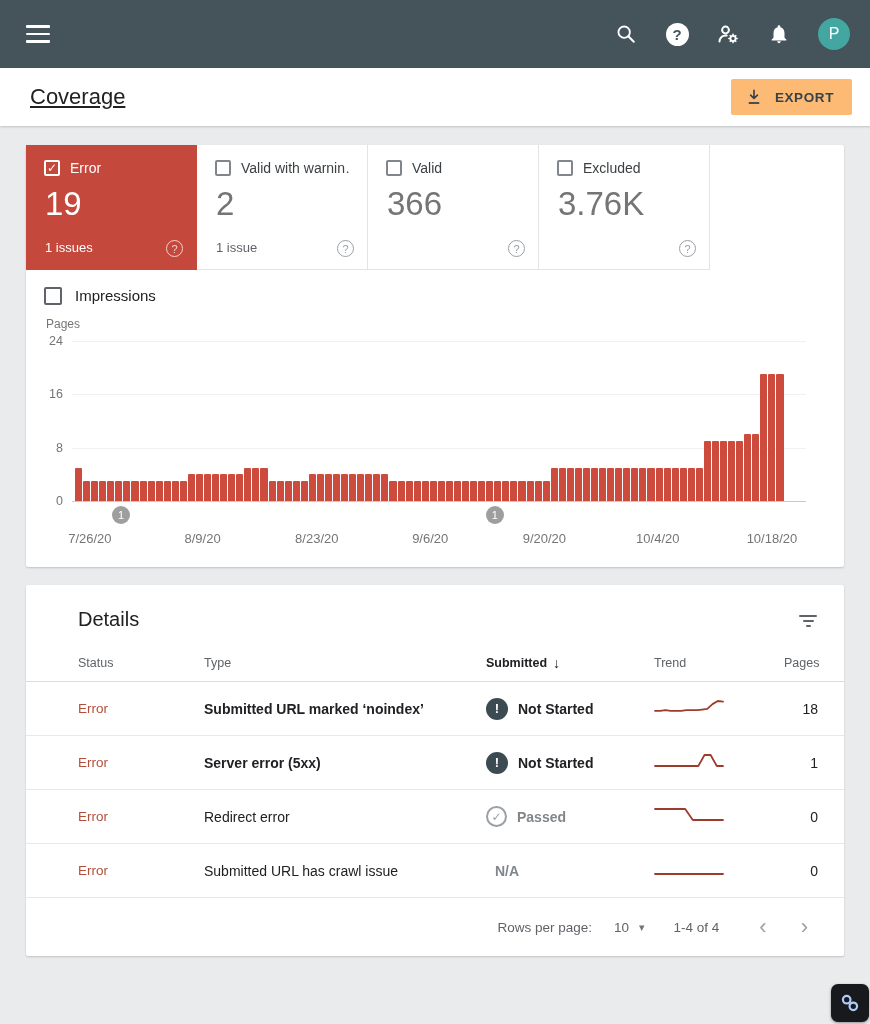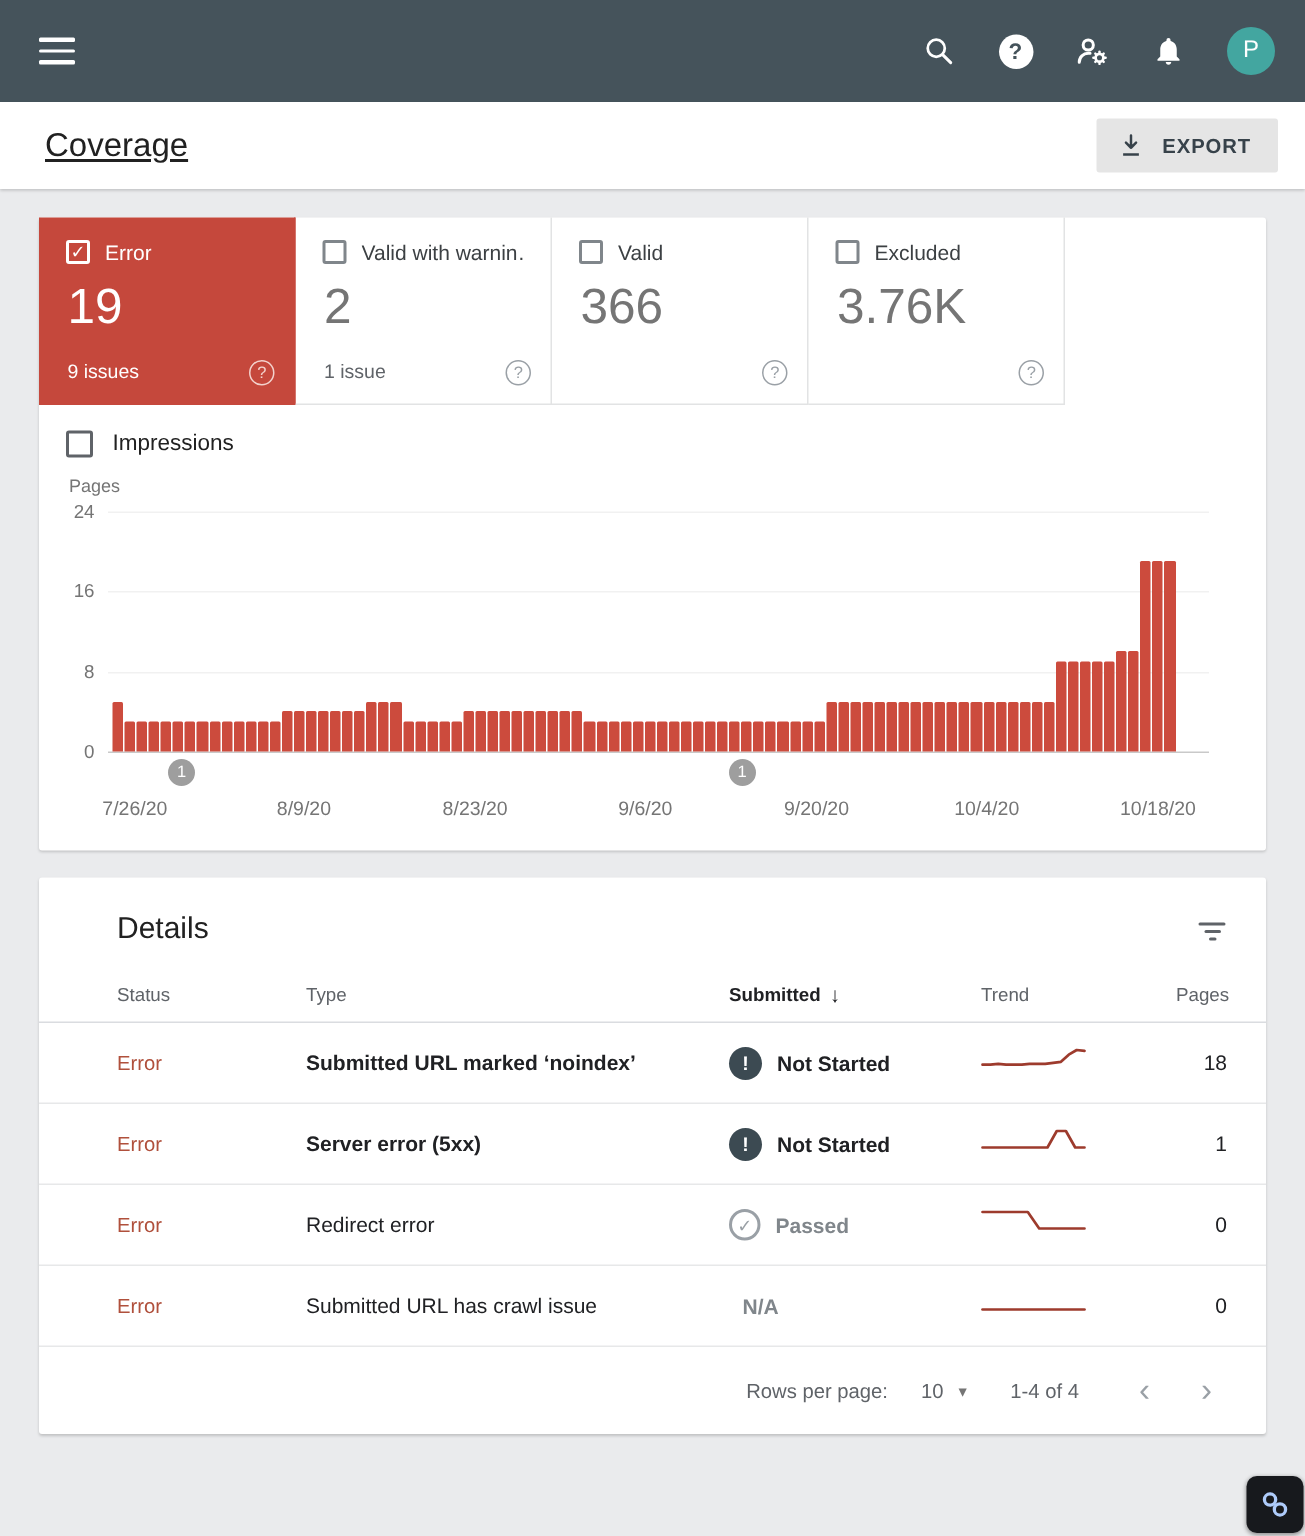--- a/index.html
+++ b/index.html
@@ -12,21 +12,21 @@
   .hamburger { width:24px; height:18px; display:flex; flex-direction:column; justify-content:space-between; cursor:pointer; }
   .hamburger span { display:block; height:2.6px; background:#fff; border-radius:1px; }
   .topbar-right { display:flex; align-items:center; gap:27px; }
   .tb-icon { width:24px; height:24px; display:flex; align-items:center; justify-content:center; cursor:pointer; }
   .help-circle { width:23px; height:23px; border-radius:50%; background:#fff; color:#45535b; font-weight:bold; font-size:15px; display:flex; align-items:center; justify-content:center; }
   .avatar { width:32px; height:32px; border-radius:50%; background:#43a6a0; color:#fff; font-size:16px; display:flex; align-items:center; justify-content:center; cursor:pointer; }
 
   
   .pagehead { height:58px; background:#fff; display:flex; align-items:center; justify-content:space-between; padding:0 18px 0 30px; box-shadow:0 1px 2px rgba(0,0,0,.18); position:relative; z-index:2; }
   .page-title { font-size:22px; color:#212121;text-decoration:underline; }
-  .export-btn { display:flex; align-items:center; gap:12px; background:#e5e5e5; border:none; padding:9px 18px 9px 14px; font-size:13.5px; letter-spacing:.6px; color:#37424a; font-weight:bold; border-radius:2px; cursor:pointer; font-family:inherit; }
+  .export-btn { display:flex; align-items:center; gap:12px; background:#fdba74; border:none; padding:9px 18px 9px 14px; font-size:13.5px; letter-spacing:.6px; color:#37424a; font-weight:bold; border-radius:2px; cursor:pointer; font-family:inherit; }
 
   
   .content { padding:19px 26px 0; }
   .card { background:#fff; border-radius:2px; box-shadow:0 1px 2px rgba(0,0,0,.18); }
 
   
   .summary-row { display:flex; }
   .sum-card { width:171px; height:125px; padding:15px 16px 12px 18px; border-right:1px solid #e2e3e4; border-bottom:1px solid #e2e3e4; position:relative; cursor:pointer; }
   .sum-card.selected { background:#c5483c; border-color:#c5483c; }
   .sum-top { display:flex; align-items:center; gap:10px; }
@@ -157,21 +157,21 @@
   <div class="content">
 
     <div class="card">
       <div class="summary-row" id="summary-row">
           <div class="sum-card selected">
             <div class="sum-top">
               <span class="cbx">✓</span>
               <span class="sum-label">Error</span>
             </div>
             <div class="sum-value">19</div>
-            <div class="sum-sub">9 issues</div>
+            <div class="sum-sub">1 issues</div>
             <div class="q-icon">?</div>
           </div>
           <div class="sum-card">
             <div class="sum-top">
               <span class="cbx"></span>
               <span class="sum-label">Valid with warnin…</span>
             </div>
             <div class="sum-value">2</div>
             <div class="sum-sub">1 issue</div>
             <div class="q-icon">?</div>

